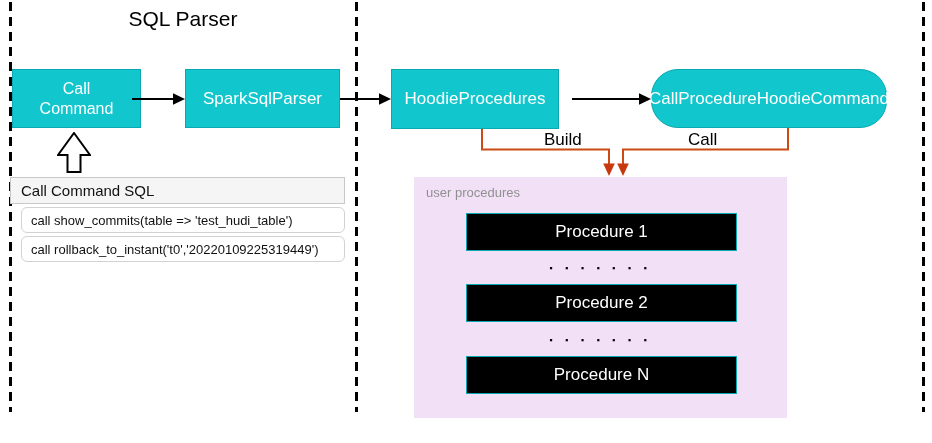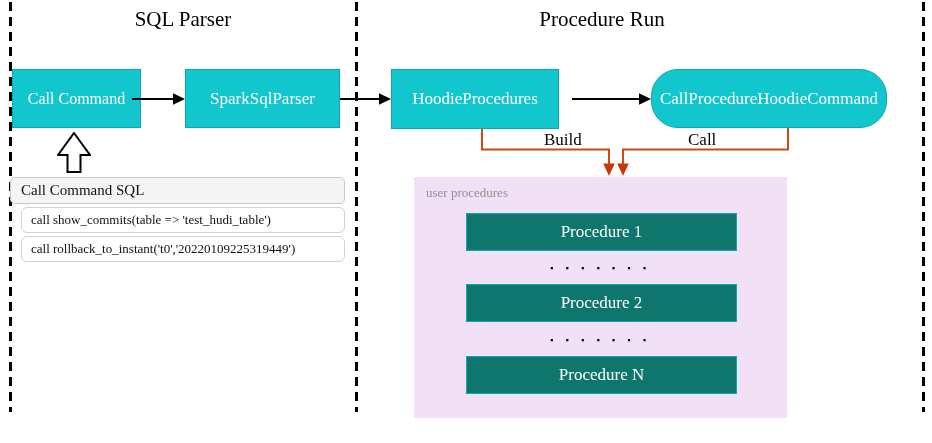--- a/index.html
+++ b/index.html
@@ -2,21 +2,21 @@
 <html><head>
 <meta charset="utf-8">
 <style>
   * { box-sizing: border-box; margin: 0; padding: 0; }
   html, body { background: #ffffff; }
   .canvas {
     position: relative;
     width: 932px;
     height: 443px;
     background: #ffffff;
-    font-family: Liberation Serif, serif;
+    font-family: Liberation Sans, sans-serif;
     overflow: hidden;
   }
   .vdash {
     position: absolute;
     top: 2px;
     height: 410px;
     width: 3px;
     background: repeating-linear-gradient(180deg, #000 0 9px, transparent 9px 15px);
   }
   .vdash.left  { left: 9px; }
@@ -70,21 +70,21 @@
   .edge-label.call  { left: 688px; width: 54px; }
 
   .sql-card {
     position: absolute;
     left: 10px; top: 177px; width: 335px;
   }
   .sql-header {
     height: 27px;
     background: #f5f5f5;
     border: 1px solid #c8c8c8;
-    border-radius: 5px;
+    border-radius: 0;
     display: flex; align-items: center;
     padding-left: 10px;
     font-size: 15px;
     color: #111;
   }
   .sql-row {
     height: 26px;
     margin-top: 3px;
     background: #ffffff;
     border: 1px solid #d2d2d2;
@@ -111,21 +111,21 @@
   }
   .user-panel-label {
     position: absolute;
     left: 12px; top: 8px;
     font-size: 13px;
     color: #909090;
   }
   .proc-row {
     position: absolute;
     left: 52px; width: 271px; height: 38px;
-    background: #0f766e;
+    background: #000000;
     border: 1px solid #0aa8b0;
     color: #fff;
     display: flex; align-items: center; justify-content: center;
     font-size: 17px;
   }
   .proc-1 { top: 36px; }
   .proc-2 { top: 107px; }
   .proc-n { top: 179px; }
   .proc-dots {
     position: absolute;
@@ -142,21 +142,20 @@
 </head>
 <body>
 
 <div class="canvas">
 
   <div class="vdash left"></div>
   <div class="vdash mid"></div>
   <div class="vdash right"></div>
 
   <div class="section-title title-sql">SQL Parser</div>
-  <div class="section-title title-proc">Procedure Run</div>
 
   <div class="node call-command">
     <span>Call Command</span>
   </div>
   <div class="node sparksql">
     <span>SparkSqlParser</span>
   </div>
   <div class="node hoodieproc">
     <span>HoodieProcedures</span>
   </div>

